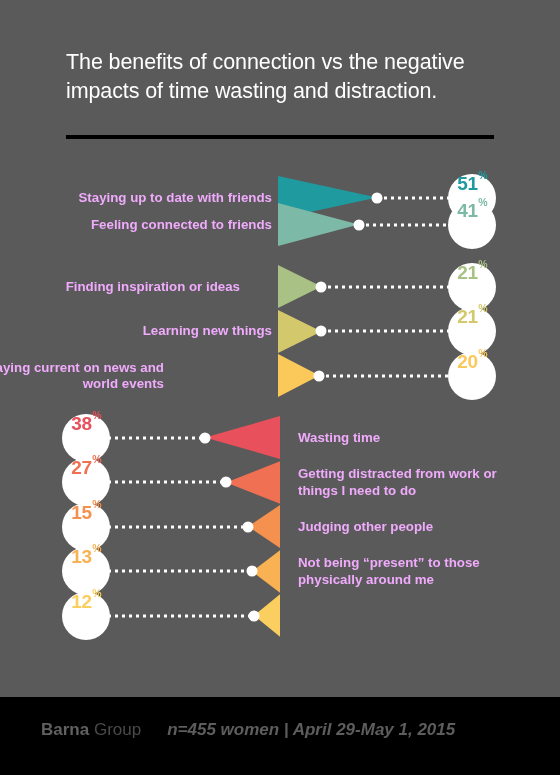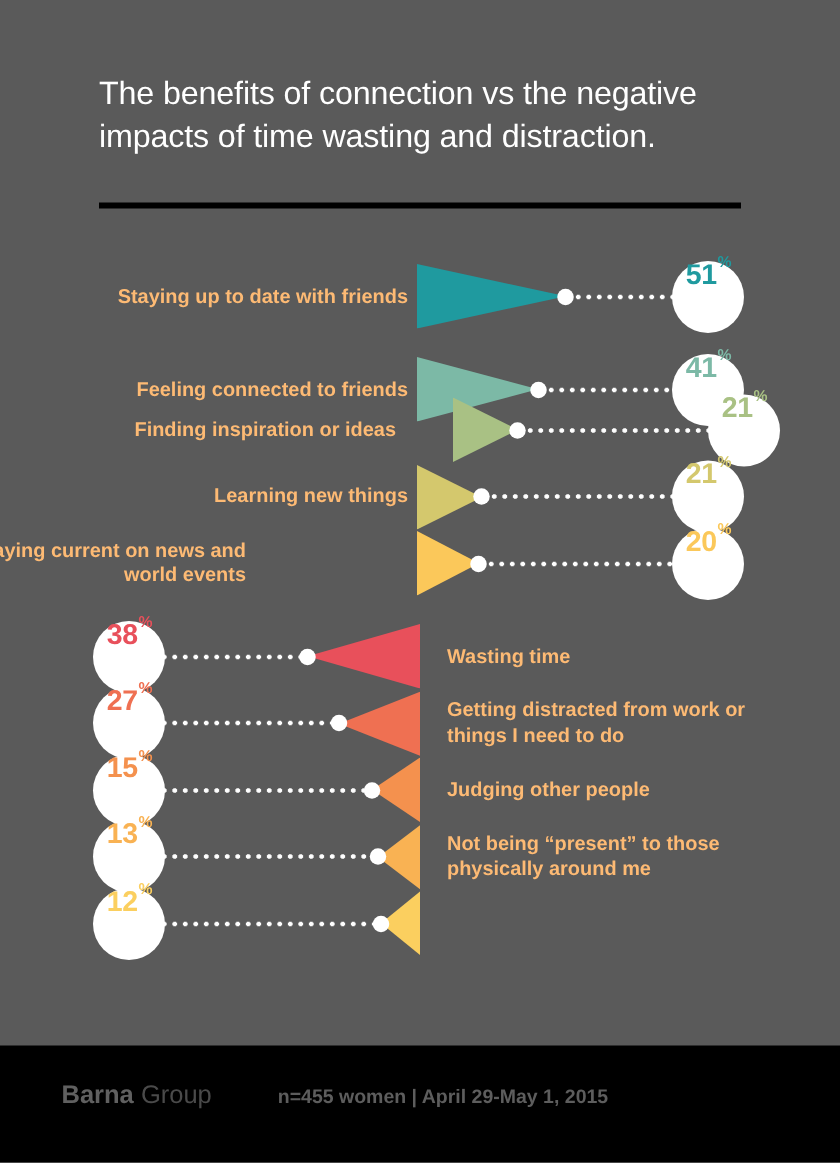--- a/index.html
+++ b/index.html
@@ -48,21 +48,21 @@
   #chart-negatives { top: 416px; height: 222px; }
 
   .row {
     position: relative;
     height: 43px;
   }
 
   
   .row-label {
     position: absolute;
-    color: #fdba74;
+    color: #f0abfc;
     font-size: 13.3px;
     font-weight: bold;
     line-height: 16.5px;
     top: 50%;
     transform: translateY(-50%);
   }
   .benefits .row-label {
     right: 288px;
     width: 210px;
     text-align: right;
@@ -153,23 +153,24 @@
     align-items: baseline;
   }
   .brand {
     font-size: 17px;
     line-height: 1;
     white-space: nowrap;
   }
   .brand-bold { font-weight: bold; color: #606060; }
   .brand-light { font-weight: normal; color: #4a4a4a; margin-top: 44px; }
   .footer-note {
-    margin-left: 44px;
-    font-size: 13px;
+    margin-left: 26px;
+    font-size: 17px;
     font-weight: bold;
+    font-style: italic;
     color: #5d5d5d;
     white-space: nowrap;
     line-height: 1;
   }
 </style>
 </head>
 <body>
 
 <div id="infographic">
 
@@ -183,34 +184,34 @@
         <div class="wedge" style="width: 99.37px; left: 278px;">
           <svg width="99.37" height="43" viewBox="0 0 99.37 43">
             <polygon points="0,0 99.37,21.5 0,43" fill="#1f9a9f"></polygon>
           </svg>
         </div>
         <div class="node" style="left: 377.37px;"></div>
         <div class="bubble">
           <span class="bubble-value" style="color: rgb(31, 154, 159);">51<span class="bubble-pct" style="color: rgb(31, 154, 159);">%</span></span>
         </div>
       </div>
-      <div class="row" style="top: 62px; position: absolute; left: 0px; width: 560px;">
+      <div class="row" style="top: 27px; position: absolute; left: 0px; width: 560px;">
         <div class="row-label">Feeling connected to friends</div>
         <div class="connector" style="left: 363.67px; width: 88.33px;"></div>
         <div class="wedge" style="width: 80.67px; left: 278px;">
           <svg width="80.67" height="43" viewBox="0 0 80.67 43">
             <polygon points="0,0 80.67,21.5 0,43" fill="#7cb9a6"></polygon>
           </svg>
         </div>
         <div class="node" style="left: 358.67px;"></div>
         <div class="bubble">
           <span class="bubble-value" style="color: rgb(124, 185, 166);">41<span class="bubble-pct" style="color: rgb(124, 185, 166);">%</span></span>
         </div>
       </div>
-      <div class="row" style="top: 89px; position: absolute; left: 0px; width: 528px; margin-left: 24px;">
+      <div class="row" style="top: 89px; position: absolute; left: 0px; width: 528px;">
         <div class="row-label">Finding inspiration or ideas</div>
         <div class="connector" style="left: 326.27px; width: 125.73px;"></div>
         <div class="wedge" style="width: 43.27px; left: 278px;">
           <svg width="43.27" height="43" viewBox="0 0 43.27 43">
             <polygon points="0,0 43.27,21.5 0,43" fill="#a9c184"></polygon>
           </svg>
         </div>
         <div class="node" style="left: 321.27px;"></div>
         <div class="bubble">
           <span class="bubble-value" style="color: rgb(169, 193, 132);">21<span class="bubble-pct" style="color: rgb(169, 193, 132);">%</span></span>

